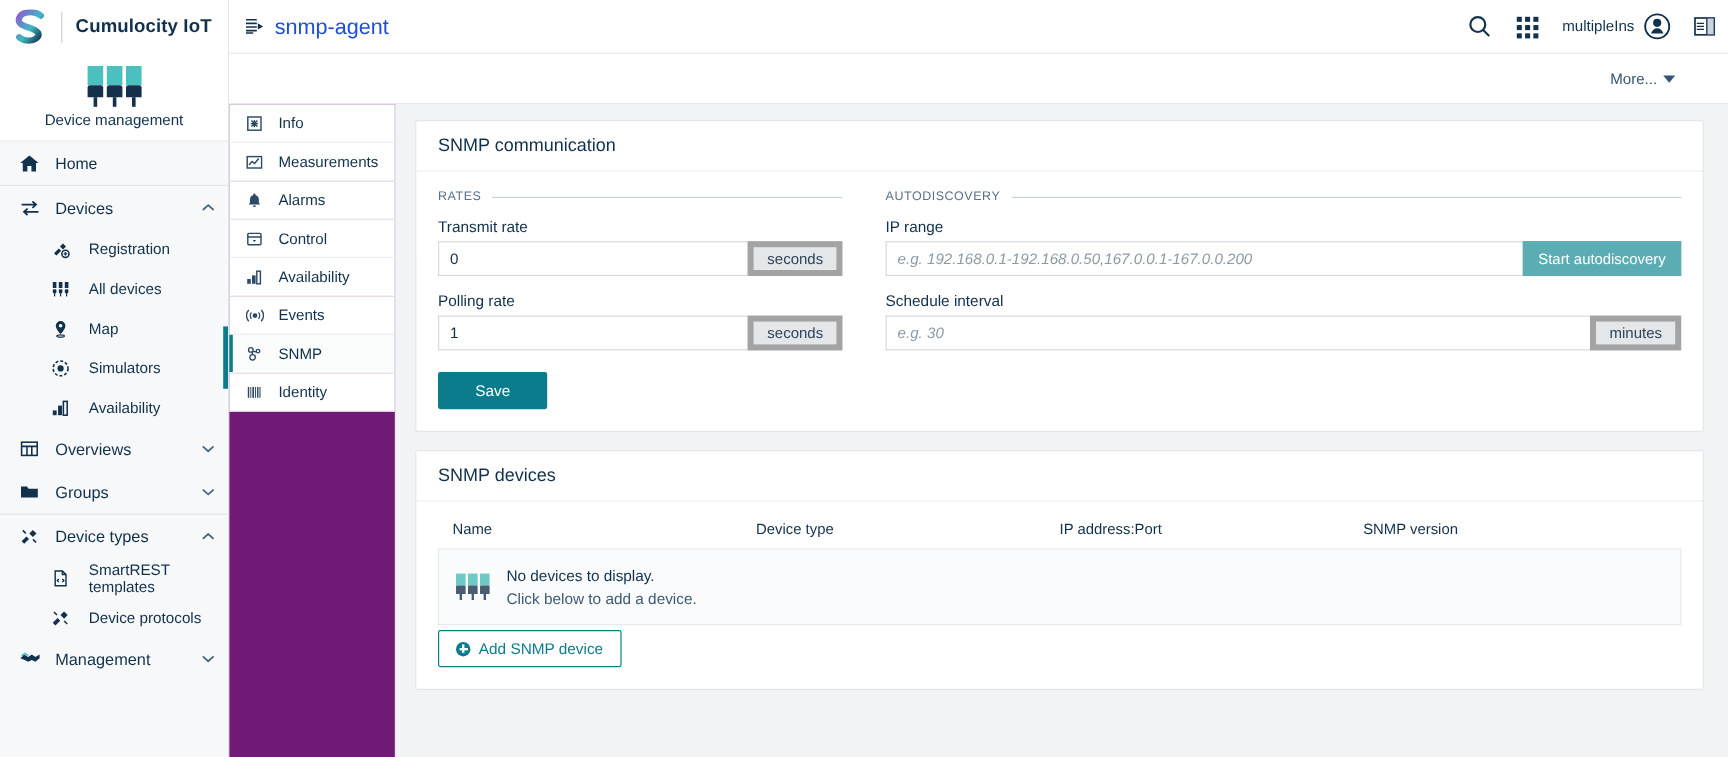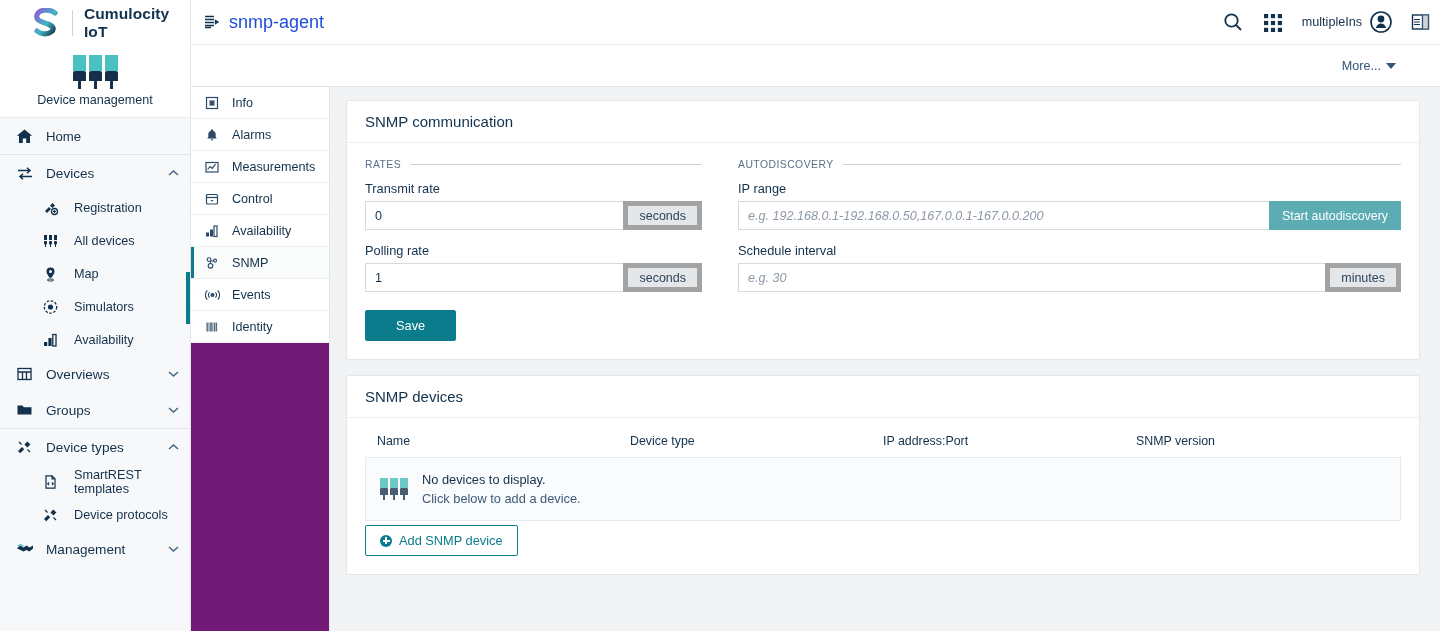--- a/index.html
+++ b/index.html
@@ -19,21 +19,21 @@
   .sidebar {
     width: 191px; height: 631px;
     background: #f7f8f9;
     border-right: 1px solid #e2e5e8;
     flex: 0 0 191px;
     position: relative;
     overflow: hidden;
   }
   .brand {
     height: 45px; display: flex; align-items: center;
-    padding-left: 31px; background: #ffffff;
+    padding-left: 10px; background: #ffffff;
   }
   .brand-logo { width: 32px; height: 30px; flex: 0 0 32px; }
   .brand-sep { width: 1px; height: 26px; background: #cdd3d8; margin: 0 11px 0 9px; }
   .brand-name { font-size: 15.5px; font-weight: bold; color: #12314d; letter-spacing: .1px; }
 
   .app-block {
     background: #ffffff;
     padding: 6px 0 10px 0;
     text-align: center;
     border-bottom: 1px solid #e8eaec;
@@ -504,35 +504,35 @@
           <span class="ic">
             <svg width="14" height="14" viewBox="0 0 14 14" fill="none" stroke="#2c4a68" stroke-width="1.2">
                 <rect x="1.5" y="1.5" width="11" height="11"></rect>
                 <path d="M7 4v6M4 7h6M4.5 4.5l5 5M9.5 4.5l-5 5"></path>
               </svg>
           </span>
           <span class="lbl">Info</span>
         </div>
         <div class="tab">
           <span class="ic">
+            <svg width="14" height="14" viewBox="0 0 14 14" fill="none" stroke="#2c4a68" stroke-width="1.2">
+                <rect x="1" y="2.5" width="12" height="9.5"></rect>
+                <path d="M2.6 9.5l2.4-3 2.2 1.8 3.4-4.2"></path>
+              </svg>
+          </span>
+          <span class="lbl">Measurements</span>
+        </div>
+        <div class="tab">
+          <span class="ic">
             <svg width="14" height="14" viewBox="0 0 14 14" fill="#2c4a68">
                 <path d="M7 1.2a1 1 0 00-1 1v.5C4.3 3.1 3.3 4.5 3.3 6.3v2.6L2.2 10.4h9.6L10.7 8.9V6.3c0-1.8-1-3.2-2.7-3.6v-.5a1 1 0 00-1-1z"></path>
                 <path d="M5.7 11.2a1.3 1.3 0 002.6 0z"></path>
               </svg>
           </span>
           <span class="lbl">Alarms</span>
-        </div>
-        <div class="tab">
-          <span class="ic">
-            <svg width="14" height="14" viewBox="0 0 14 14" fill="none" stroke="#2c4a68" stroke-width="1.2">
-                <rect x="1" y="2.5" width="12" height="9.5"></rect>
-                <path d="M2.6 9.5l2.4-3 2.2 1.8 3.4-4.2"></path>
-              </svg>
-          </span>
-          <span class="lbl">Measurements</span>
         </div>
         <div class="tab">
           <span class="ic">
             <svg width="14" height="14" viewBox="0 0 14 14" fill="none" stroke="#2c4a68" stroke-width="1.2">
                 <rect x="1.5" y="2.5" width="11" height="9.5" rx="1"></rect>
                 <path d="M1.5 5.5h11"></path>
                 <path d="M5.5 8l1.5 1.7L8.5 8z" fill="#2c4a68" stroke="none"></path>
               </svg>
           </span>
           <span class="lbl">Control</span>
@@ -540,39 +540,39 @@
         <div class="tab">
           <span class="ic">
             <svg width="14" height="14" viewBox="0 0 14 14" fill="#2c4a68">
                 <rect x="1" y="8.5" width="3" height="4"></rect>
                 <rect x="5" y="5.5" width="3" height="7"></rect>
                 <rect x="9" y="2" width="3" height="10.5" fill="none" stroke="#2c4a68" stroke-width="1.2"></rect>
               </svg>
           </span>
           <span class="lbl">Availability</span>
         </div>
+        <div class="tab">
+          <span class="ic">
+            <svg width="15" height="14" viewBox="0 0 15 14" fill="none" stroke="#2c4a68" stroke-width="1.1">
+                <circle cx="7.5" cy="7" r="1.5" fill="#2c4a68"></circle>
+                <path d="M4.6 4.4a3.8 3.8 0 000 5.2M10.4 4.4a3.8 3.8 0 010 5.2M2.3 2.3a6.8 6.8 0 000 9.4M12.7 2.3a6.8 6.8 0 010 9.4"></path>
+              </svg>
+          </span>
+          <span class="lbl">Events</span>
+        </div>
         <div class="tab active">
           <span class="ic">
             <svg width="14" height="14" viewBox="0 0 14 14" fill="none" stroke="#2c4a68" stroke-width="1.1">
               <circle cx="4" cy="3.6" r="1.9"></circle>
                 <circle cx="10" cy="4.6" r="1.5"></circle>
                 <circle cx="5.5" cy="9.8" r="2.3"></circle>
               <path d="M5.6 4.8l3 .4M5.1 5.3l.3 2.2"></path>
             </svg>
           </span>
           <span class="lbl">SNMP</span>
-        </div>
-        <div class="tab">
-          <span class="ic">
-            <svg width="15" height="14" viewBox="0 0 15 14" fill="none" stroke="#2c4a68" stroke-width="1.1">
-                <circle cx="7.5" cy="7" r="1.5" fill="#2c4a68"></circle>
-                <path d="M4.6 4.4a3.8 3.8 0 000 5.2M10.4 4.4a3.8 3.8 0 010 5.2M2.3 2.3a6.8 6.8 0 000 9.4M12.7 2.3a6.8 6.8 0 010 9.4"></path>
-              </svg>
-          </span>
-          <span class="lbl">Events</span>
         </div>
         <div class="tab">
           <span class="ic">
             <svg width="14" height="14" viewBox="0 0 14 14" fill="#2c4a68">
                 <rect x="1.5" y="2.5" width="1.2" height="9"></rect>
                 <rect x="3.6" y="2.5" width="0.8" height="9"></rect>
                 <rect x="5.3" y="2.5" width="1.4" height="9"></rect>
                 <rect x="7.5" y="2.5" width="0.8" height="9"></rect>
                 <rect x="9.2" y="2.5" width="1.2" height="9"></rect>
                 <rect x="11.2" y="2.5" width="0.9" height="9"></rect>

